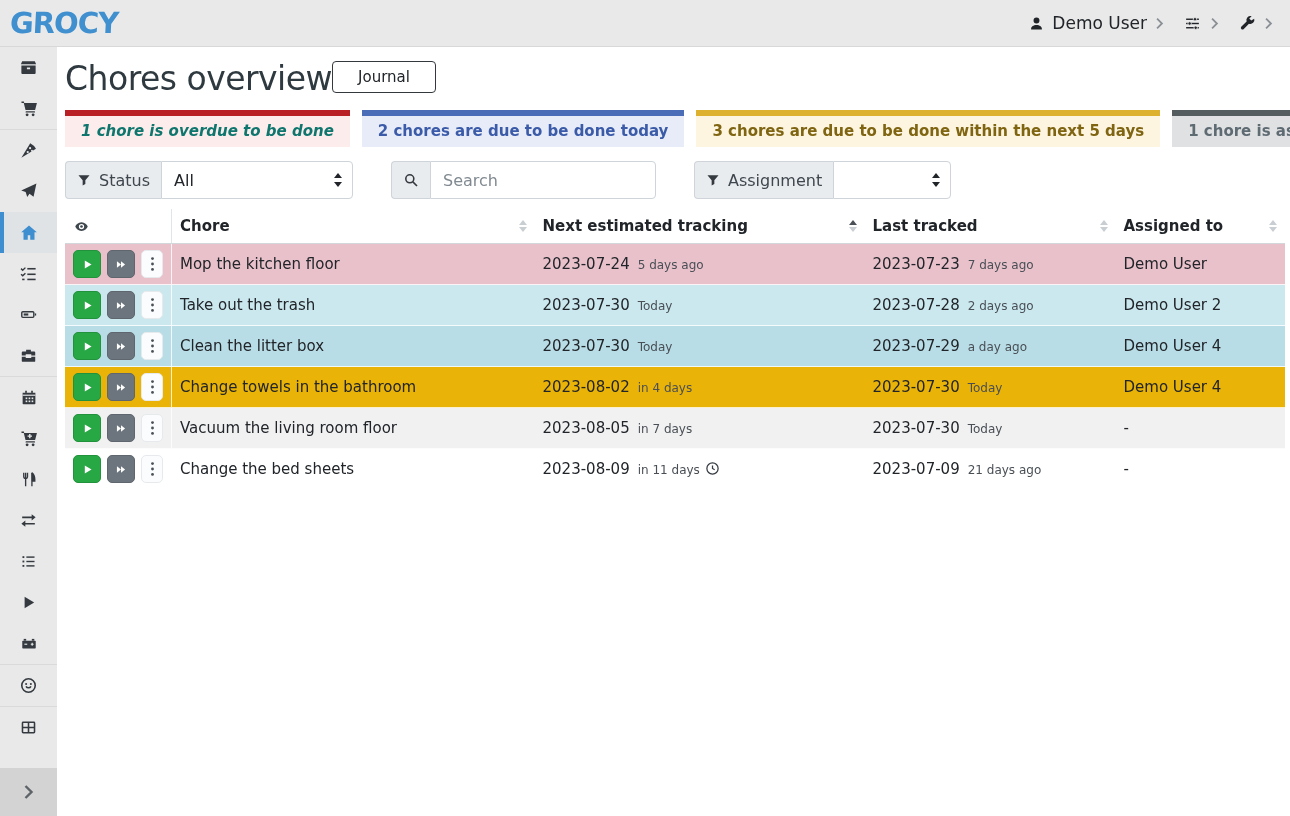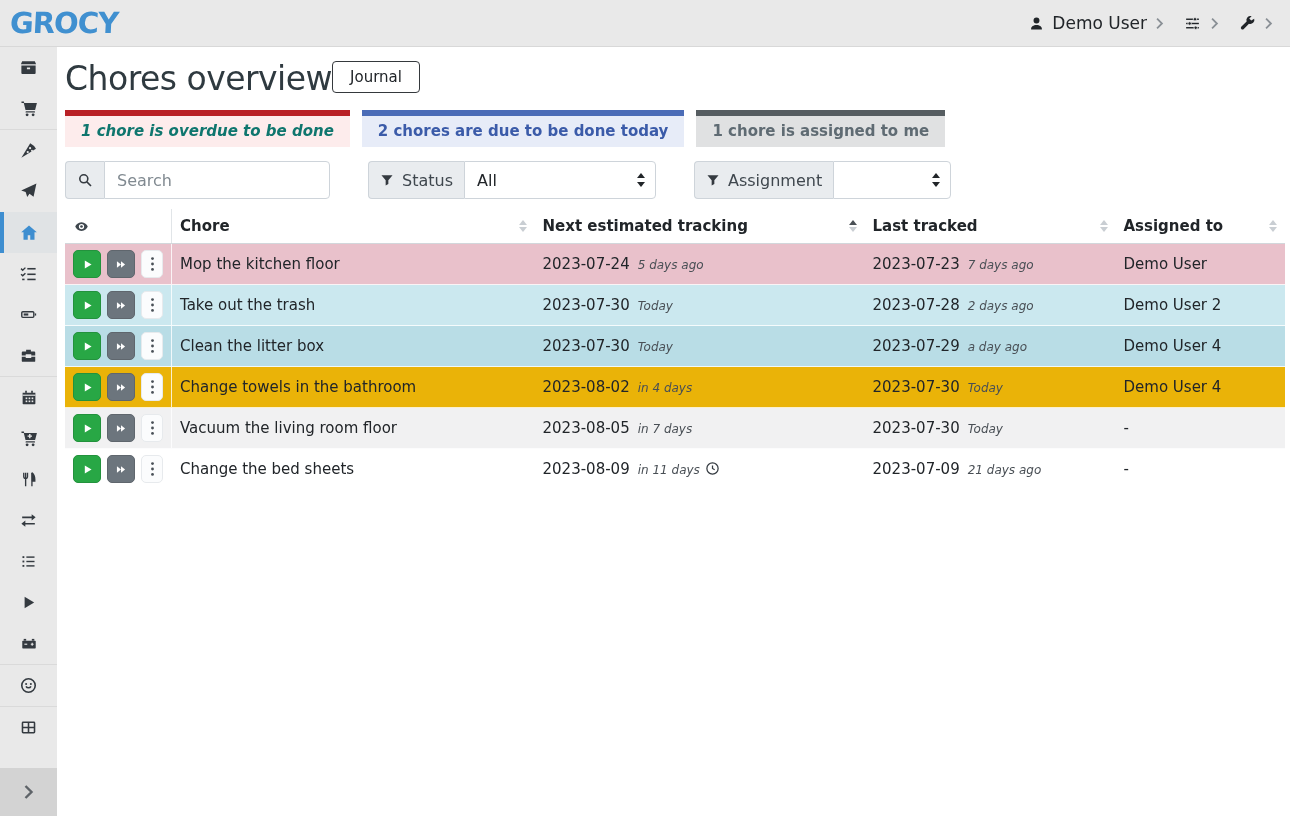--- a/index.html
+++ b/index.html
@@ -38,21 +38,21 @@
   .sb-footer {
     margin-top:auto; height:48px; background:#d3d3d3;
     display:flex; align-items:center; justify-content:center; color:#666; cursor:pointer;
   }
 
   
   .main { margin-left:57px; padding:4px 5px 0 8px; }
   .page-head { display:flex; align-items:flex-start; padding-right:8px; }
   .page-title { font-size:33px; font-weight:500; color:#2f3a40; margin:8px 0 8px; letter-spacing:-.5px; }
   .btn-journal {
-    margin-top:10px; padding:6px 17px; font-size:15px; background:#fff;
+    margin-top:10px; padding:6px 25px; font-size:15px; background:#fff;
     border:1px solid #35393d; border-radius:4px; color:#212529; cursor:pointer;
     font-family:inherit;
   }
 
   
   .banners { display:flex; gap:12px; align-items:stretch; margin:4px 0 14px; padding-right:8px; }
   .banner {
     border-top:6px solid; padding:6px 16px 7px; font-weight:700; font-size:15px;
     white-space:nowrap; display:flex; align-items:center; cursor:pointer;
   }
@@ -99,21 +99,21 @@
     width:28px; height:28px; border-radius:5px; border:1px solid #23923d;
     background:#28a745; display:flex; align-items:center; justify-content:center;
     cursor:pointer; padding:0;
   }
   .btn-skip { background:#6c757d; border-color:#5f666d; }
   .btn-menu {
     width:22px; height:28px; border-radius:5px; background:#fbfcfd;
     border:1px solid #e7eaed; display:flex; align-items:center; justify-content:center;
     cursor:pointer; padding:0;
   }
-  .rel { font-style:italic; font-size:12px; color:#494f55; margin-left:8px; }
+  .rel { font-size:12px; color:#494f55; margin-left:8px; }
   .clock { display:inline-block; vertical-align:-2px; margin-left:5px; }
 
   .sort { display:inline-flex; flex-direction:column; gap:2px; }
   .sort i { width:0; height:0; border-left:4px solid transparent; border-right:4px solid transparent; }
   .sort .up   { border-bottom:5px solid #c9ced3; }
   .sort .down { border-top:5px solid #c9ced3; }
   .sort .up.on { border-bottom-color:#4a5055; }
 </style>
 </head>
 <body>
@@ -350,55 +350,56 @@
 <div class="main">
 
   <div class="page-head">
     <div class="page-title">Chores overview</div>
     <button class="btn-journal">Journal</button>
   </div>
 
   <div class="banners">
     <div class="banner b-overdue">1 chore is overdue to be done</div>
     <div class="banner b-today">2 chores are due to be done today</div>
+    <div class="banner b-soon">3 chores are due to be done within the next 5 days</div>
     <div class="banner b-assigned">1 chore is assigned to me</div>
 
   </div>
 
   <div class="filters">
+    <div class="group">
+      <span class="addon">
+        <span>
+          <svg width="14" height="14" viewBox="0 0 24 24" fill="#343a40">
+              <path d="M2.5 4h19l-7.2 8.6v6.2l-4.6 2.8v-9L2.5 4z"></path>
+            </svg>
+        </span>
+        <span>Status</span>
+      </span>
+      <div class="selectbox sel-status">
+        <span>All</span>
+        <span class="caret">
+          <svg width="10" height="14" viewBox="0 0 10 14" fill="#212529">
+              <path d="M5 0l4 5H1z"></path>
+              <path d="M5 14L1 9h8z"></path>
+            </svg>
+        </span>
+      </div>
+    </div>
+
     <div class="group">
       <span class="addon">
         <span>
           <svg width="16" height="16" viewBox="0 0 24 24" fill="none" stroke="#343a40" stroke-width="2.4">
               <circle cx="10.2" cy="10.2" r="6"></circle>
               <path d="M14.8 14.8L21 21"></path>
             </svg>
         </span>
       </span>
       <input class="search-input" placeholder="Search" style="">
-    </div>
-
-    <div class="group">
-      <span class="addon">
-        <span>
-          <svg width="14" height="14" viewBox="0 0 24 24" fill="#343a40">
-              <path d="M2.5 4h19l-7.2 8.6v6.2l-4.6 2.8v-9L2.5 4z"></path>
-            </svg>
-        </span>
-        <span>Status</span>
-      </span>
-      <div class="selectbox sel-status">
-        <span>All</span>
-        <span class="caret">
-          <svg width="10" height="14" viewBox="0 0 10 14" fill="#212529">
-              <path d="M5 0l4 5H1z"></path>
-              <path d="M5 14L1 9h8z"></path>
-            </svg>
-        </span>
-      </div>
     </div>
 
     <div class="group">
       <span class="addon">
         <span>
           <svg width="14" height="14" viewBox="0 0 24 24" fill="#343a40">
               <path d="M2.5 4h19l-7.2 8.6v6.2l-4.6 2.8v-9L2.5 4z"></path>
             </svg>
         </span>
         <span>Assignment</span>

